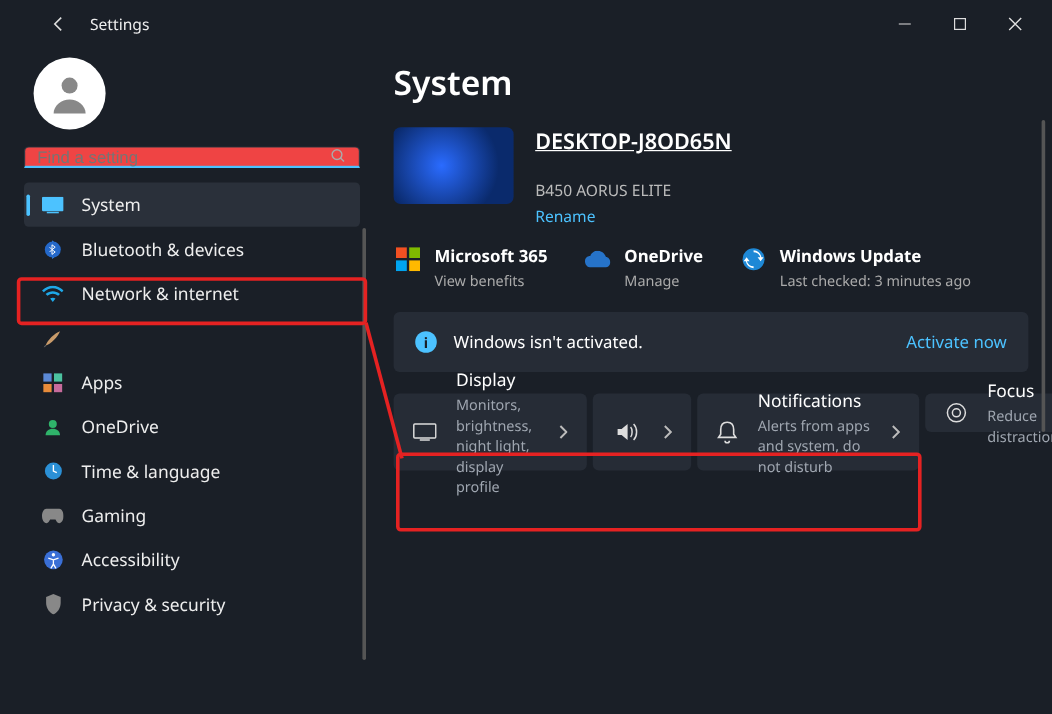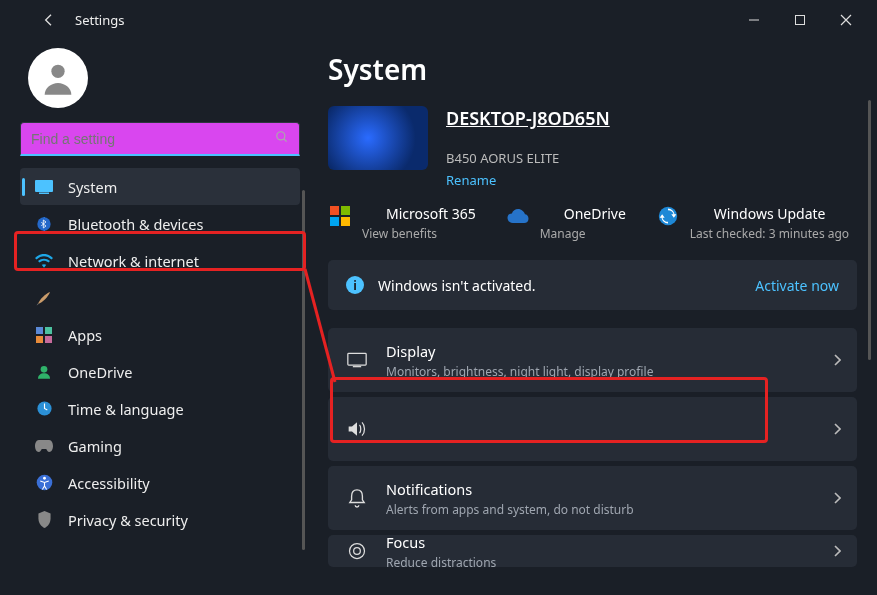--- a/index.html
+++ b/index.html
@@ -28,26 +28,26 @@
   .winctrl svg { width:12px; height:12px; }
 
   .content { display: flex; height: calc(100% - 40px); }
 
   
   .sidebar { width: 310px; padding: 8px 0 0 10px; display:flex; flex-direction:column; }
   .avatar { width: 60px; height:60px; border-radius:50%; background:#fff; margin: 0 0 14px 18px; display:flex; align-items:center; justify-content:center; }
   .avatar svg { width:40px; height:40px; fill:#888; }
   .search {
     margin: 0 10px 12px 10px;
-    height: 34px;
-    background:#d946ef;
+    height: 18px;
+    background:#ef4444;
     border:1px solid #2f3640;
     border-bottom: 2px solid #4cc2ff;
     border-radius: 4px 4px 0 0;
-    display:flex; align-items:center; padding: 0 10px;
+    display:flex; align-items:flex-start; padding: 0 10px;
     color:#aaa; font-size:14px;
   }
   .search input {
     flex:1; background:transparent; border:none; outline:none; color:#fff; font-size:14px;
   }
   .search .mag { margin-left:auto; color:#aaa; }
 
   .nav { list-style:none; padding:0; margin:0 10px 0 10px; position:relative; }
   .nav li {
     height: 37px; display:flex; align-items:center; gap:14px;
@@ -73,37 +73,37 @@
     width:100px; height:64px; border-radius:6px; background:#0a2a6c;
     background: radial-gradient(circle at 40% 50%, #2a6bff 0%, #0a2a6c 70%);
   }
   .device-info .name { font-size:18px; font-weight:600;text-decoration:underline; }
   .device-info .board { font-size:13px; color:#bbb; margin-top:19px; }
   .device-info .rename { font-size:13px; color:#4cc2ff; margin-top:4px; display:inline-block; }
 
   .services { display:flex; gap:30px; margin:4px 0 18px 0; flex-wrap:nowrap; }
   .service { display:flex; gap:10px; align-items:flex-start; }
   .service .sico { width:24px; height:24px; display:flex; align-items:center; justify-content:center; }
-  .service .sname { font-size:14px; font-weight:400;margin-left:24px; }
+  .service .sname { font-size:14px; font-weight:700; }
   .service .saction { font-size:12px; color:#aaa; margin-top:2px; }
 
   .activation {
     background:#262c36;
     border-radius:5px;
     height:50px;
     display:flex; align-items:center; padding:0 18px; margin-bottom:18px;
     font-size:14px;
   }
   .activation .info-ico {
     width:18px; height:18px; border-radius:50%; background:#4cc2ff; color:#1a1f27;
     display:flex; align-items:center; justify-content:center; font-size:12px; font-weight:700; margin-right:14px;
   }
   .activation .activate { margin-left:auto; color:#4cc2ff; }
 
-  .settings-list { display:flex; flex-direction:column; gap:5px; }
+  .settings-list { display:flex; flex-direction:row; gap:5px; }
   .setting {
     background:#262c36; border-radius:5px; height:64px;
     display:flex; align-items:center; padding:0 16px; gap:16px;
   }
   .setting .seticon { width:26px; display:flex; justify-content:center; color:#ddd; }
   .setting .settext .t { font-size:14.5px; }
   .setting .settext .s { font-size:12px; color:#9fa6b0; margin-top:2px; }
   .setting .chev { margin-left:auto; color:#bbb; }
 
   .main-scroll { position:absolute; right:6px; top:60px; width:3px; height:260px; background:#555; border-radius:2px; }

